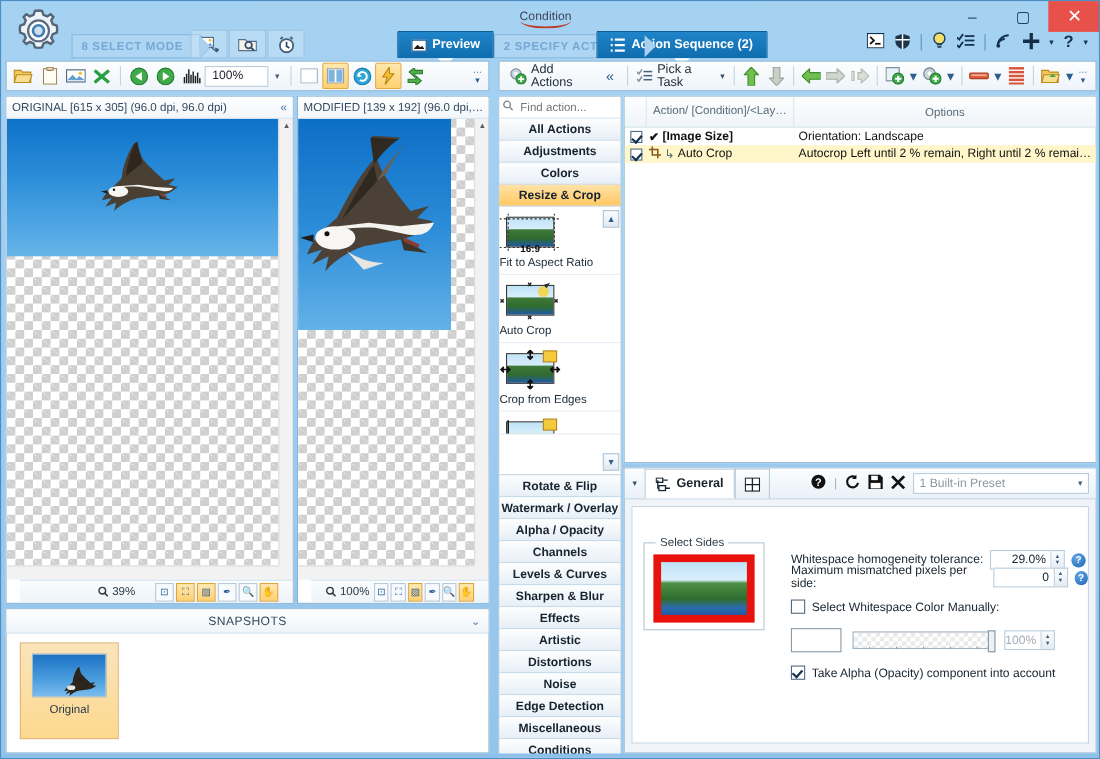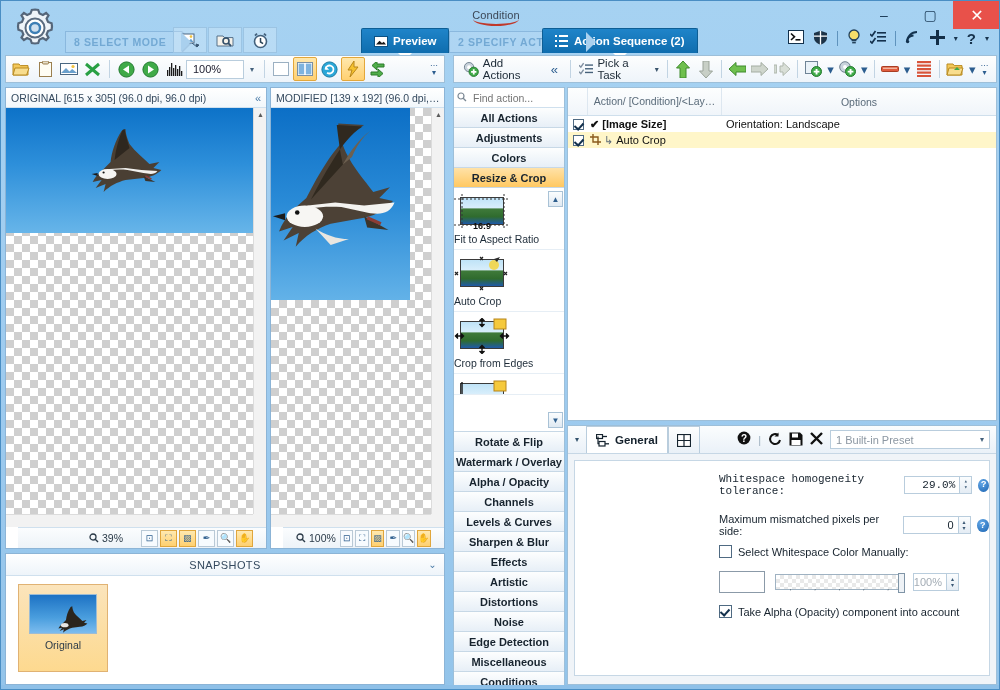--- a/index.html
+++ b/index.html
@@ -844,20 +844,21 @@
       <div class="nm">
         <span>
           <svg width="11" height="11" viewBox="0 0 11 11">
               <path d="M3 0 v8 h8" fill="none" stroke="#8a5a1d" stroke-width="1.4"></path>
               <path d="M0 3 h8 v8" fill="none" stroke="#8a5a1d" stroke-width="1.4"></path>
             </svg>
         </span>
         <span style="color:#5d6b78">↳</span>
         <span>Auto Crop</span>
       </div>
+      <div class="op">Autocrop  Left  until 2 % remain, Right  until 2 % remai…</div>
     </div>
   </div>
 
   <div id="settings">
     <div class="settabs">
       <div class="arrow-dd">▾</div>
       <div class="stab">
         <svg width="14" height="13" viewBox="0 0 14 13">
             <rect x="0.5" y="0.5" width="6" height="4" fill="#fff" stroke="#16242f" stroke-width="1.2"></rect>
             <path d="M7 2.5 h4" stroke="#16242f" stroke-width="1.3"></path>
@@ -900,22 +901,28 @@
             </svg>
         </span>
         <div class="presetsel">
           <span>1 Built-in Preset</span>
           <span style="margin-left:auto;padding-right:5px;font-size:8px;color:#46627d">▾</span>
         </div>
       </div>
     </div>
 
     <div class="setbody">
-
-      <div class="frow" style="left:144px; top:12px;font-family:Liberation Mono, monospace;">
+      <div class="fieldset">
+        <div class="legend">Select Sides</div>
+        <div class="sidesimg">
+          <div class="inner"></div>
+        </div>
+      </div>
+
+      <div class="frow" style="left:144px; top:39px;">
         <span>Whitespace homogeneity tolerance:</span>
         <span style="display:flex">
           <span class="numbox">29.0%</span>
           <span class="spin">
               <span>▴</span>
               <span>▾</span>
             </span>
         </span>
         <span class="helpdot">?</span>
       </div>

